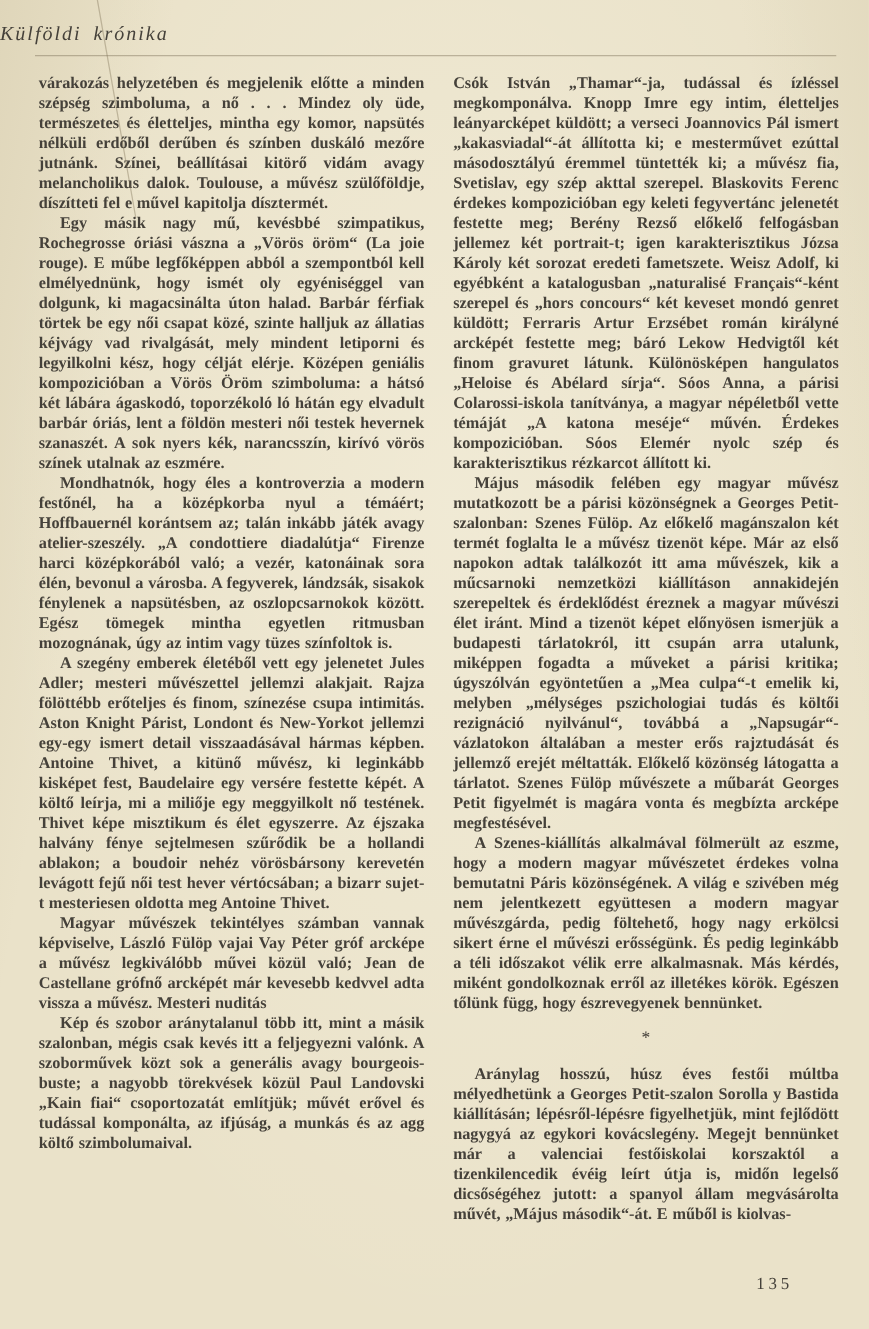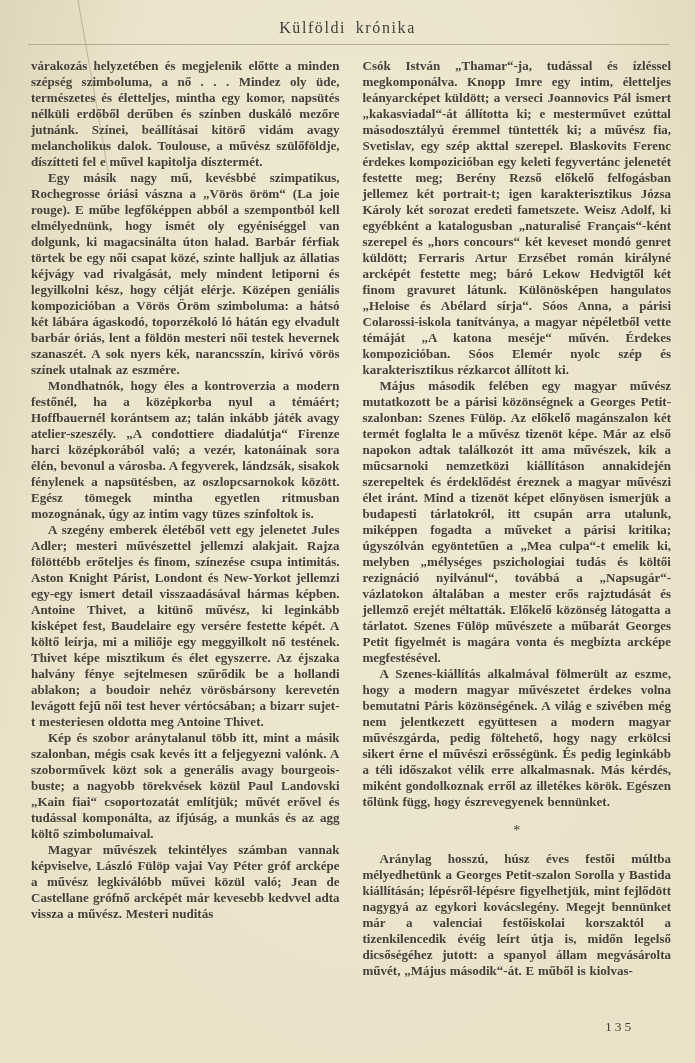--- a/index.html
+++ b/index.html
@@ -18,24 +18,24 @@
   }
   .crease {
     position: absolute;
     left: 76px; top: -8px;
     width: 1px; height: 185px;
     background: rgba(125,112,84,0.40);
     transform: rotate(-10deg);
     transform-origin: top center;
   }
   .title {
+    font-style: italic;
     font-weight: normal;
     font-size: 16px;
     line-height: 18px;
-    text-align: center;
     margin: 19px 0 0 0;
     letter-spacing: 1.6px;
     word-spacing: 4px;
   }
   .rule {
     height: 1px;
     background: rgba(104,93,68,0.38);
     margin: 7px 26px 0 28px;
   }
   .cols {
@@ -74,22 +74,22 @@
 
 <h1 class="title">Külföldi krónika</h1>
 <div class="rule"></div>
 
 <div class="cols">
   <div class="col">
     <p class="cont">várakozás helyzetében és megjelenik előtte a minden szépség szimboluma, a nő . . .  Mindez oly üde, természetes és életteljes, mintha egy komor, napsütés nélküli erdőből derűben és színben duskáló mezőre jutnánk. Színei, beállításai kitörő vidám avagy melancholikus dalok. Toulouse, a művész szülőföldje, díszítteti fel e művel kapitolja dísztermét.</p>
     <p>Egy másik nagy mű, kevésbbé szimpatikus, Rochegrosse óriási vászna a „Vörös öröm“ (La joie rouge). E műbe legfőképpen abból a szempontból kell elmélyednünk, hogy ismét oly egyéniséggel van dolgunk, ki magacsinálta úton halad. Barbár férfiak törtek be egy női csapat közé, szinte halljuk az állatias kéjvágy vad rivalgását, mely mindent letiporni és legyilkolni kész, hogy célját elérje. Középen geniális kompozicióban a Vörös Öröm szimboluma: a hátsó két lábára ágaskodó, toporzékoló ló hátán egy elvadult barbár óriás, lent a földön mesteri női testek hevernek szanaszét. A sok nyers kék, narancsszín, kirívó vörös színek utalnak az eszmére.</p>
     <p>Mondhatnók, hogy éles a kontroverzia a modern festőnél, ha a középkorba nyul a témáért; Hoffbauernél korántsem az; talán inkább játék avagy atelier-szeszély. „A condottiere diadalútja“ Firenze harci középkorából való; a vezér, katonáinak sora élén, bevonul a városba. A fegyverek, lándzsák, sisakok fénylenek a napsütésben, az oszlopcsarnokok között. Egész tömegek mintha egyetlen ritmusban mozognának, úgy az intim vagy tüzes színfoltok is.</p>
     <p>A szegény emberek életéből vett egy jelenetet Jules Adler; mesteri művészettel jellemzi alakjait. Rajza fölöttébb erőteljes és finom, színezése csupa intimitás. Aston Knight Párist, Londont és New-Yorkot jellemzi egy-egy ismert detail visszaadásával hármas képben. Antoine Thivet, a kitünő művész, ki leginkább kisképet fest, Baudelaire egy versére festette képét. A költő leírja, mi a miliője egy meggyilkolt nő testének. Thivet képe misztikum és élet egyszerre. Az éjszaka halvány fénye sejtelmesen szűrődik be a hollandi ablakon; a boudoir nehéz vörösbársony kerevetén levágott fejű női test hever vértócsában; a bizarr sujet-t mesteriesen oldotta meg Antoine Thivet.</p>
+    <p>Magyar művészek tekintélyes számban vannak képviselve, László Fülöp vajai Vay Péter gróf arcképe a művész legkiválóbb művei közül való; Jean de Castellane grófnő arcképét már kevesebb kedvvel adta vissza a művész. Mesteri nuditás</p>
     <p>Kép és szobor aránytalanul több itt, mint a másik szalonban, mégis csak kevés itt a feljegyezni valónk. A szoborművek közt sok a generális avagy bourgeois-buste; a nagyobb törekvések közül Paul Landovski „Kain fiai“ csoportozatát említjük; művét erővel és tudással komponálta, az ifjúság, a munkás és az agg költő szimbolumaival.</p>
-    <p>Magyar művészek tekintélyes számban vannak képviselve, László Fülöp vajai Vay Péter gróf arcképe a művész legkiválóbb művei közül való; Jean de Castellane grófnő arcképét már kevesebb kedvvel adta vissza a művész. Mesteri nuditás</p>
   </div>
   <div class="col">
     <p class="cont">Csók István „Thamar“-ja, tudással és ízléssel megkomponálva. Knopp Imre egy intim, életteljes leányarcképet küldött; a verseci Joannovics Pál ismert „kakasviadal“-át állította ki; e mesterművet ezúttal másodosztályú éremmel tüntették ki; a művész fia, Svetislav, egy szép akttal szerepel. Blaskovits Ferenc érdekes kompozicióban egy keleti fegyvertánc jelenetét festette meg; Berény Rezső előkelő felfogásban jellemez két portrait-t; igen karakterisztikus Józsa Károly két sorozat eredeti fametszete. Weisz Adolf, ki egyébként a katalogusban „naturalisé Français“-ként szerepel és „hors concours“ két keveset mondó genret küldött; Ferraris Artur Erzsébet román királyné arcképét festette meg; báró Lekow Hedvigtől két finom gravuret látunk. Különösképen hangulatos „Heloise és Abélard sírja“. Sóos Anna, a párisi Colarossi-iskola tanítványa, a magyar népéletből vette témáját „A katona meséje“ művén. Érdekes kompozicióban. Sóos Elemér nyolc szép és karakterisztikus rézkarcot állított ki.</p>
     <p>Május második felében egy magyar művész mutatkozott be a párisi közönségnek a Georges Petit-szalonban: Szenes Fülöp. Az előkelő magánszalon két termét foglalta le a művész tizenöt képe. Már az első napokon adtak találkozót itt ama művészek, kik a műcsarnoki nemzetközi kiállításon annakidején szerepeltek és érdeklődést éreznek a magyar művészi élet iránt. Mind a tizenöt képet előnyösen ismerjük a budapesti tárlatokról, itt csupán arra utalunk, miképpen fogadta a műveket a párisi kritika; úgyszólván egyöntetűen a „Mea culpa“-t emelik ki, melyben „mélységes pszichologiai tudás és költői rezignáció nyilvánul“, továbbá a „Napsugár“-vázlatokon általában a mester erős rajztudását és jellemző erejét méltatták. Előkelő közönség látogatta a tárlatot. Szenes Fülöp művészete a műbarát Georges Petit figyelmét is magára vonta és megbízta arcképe megfestésével.</p>
     <p>A Szenes-kiállítás alkalmával fölmerült az eszme, hogy a modern magyar művészetet érdekes volna bemutatni Páris közönségének. A világ e szivében még nem jelentkezett együttesen a modern magyar művészgárda, pedig föltehető, hogy nagy erkölcsi sikert érne el művészi erősségünk. És pedig leginkább a téli időszakot vélik erre alkalmasnak. Más kérdés, miként gondolkoznak erről az illetékes körök. Egészen tőlünk függ, hogy észrevegyenek bennünket.</p>
     <div class="sep">*</div>
     <p>Aránylag hosszú, húsz éves festői múltba mélyedhetünk a Georges Petit-szalon Sorolla y Bastida kiállításán; lépésről-lépésre figyelhetjük, mint fejlődött nagygyá az egykori kovácslegény. Megejt bennünket már a valenciai festőiskolai korszaktól a tizenkilencedik évéig leírt útja is, midőn legelső dicsőségéhez jutott: a spanyol állam megvásárolta művét, „Május második“-át. E műből is kiolvas-</p>
   </div>
 </div>
 

